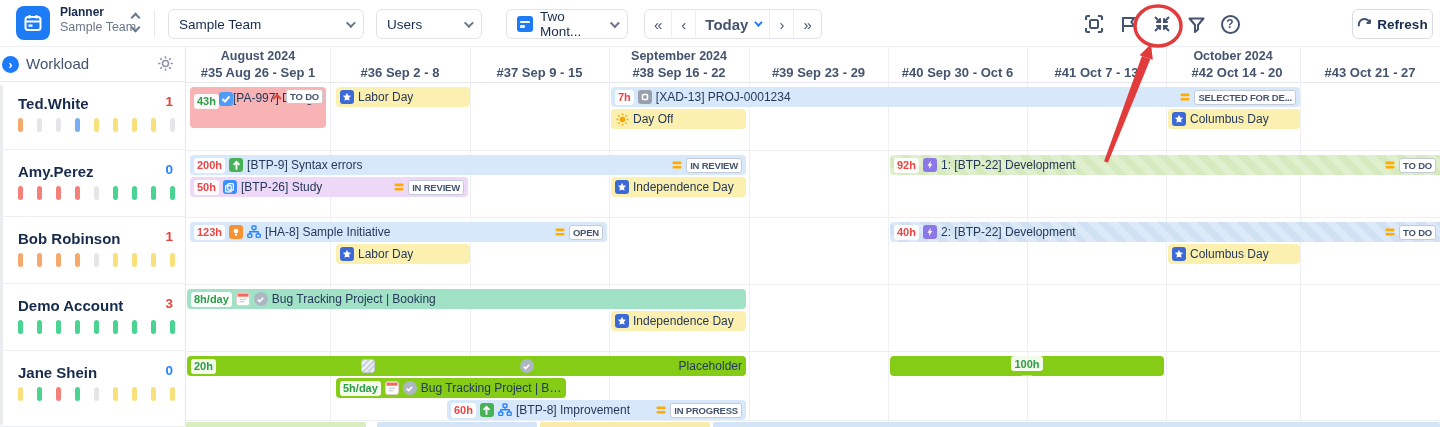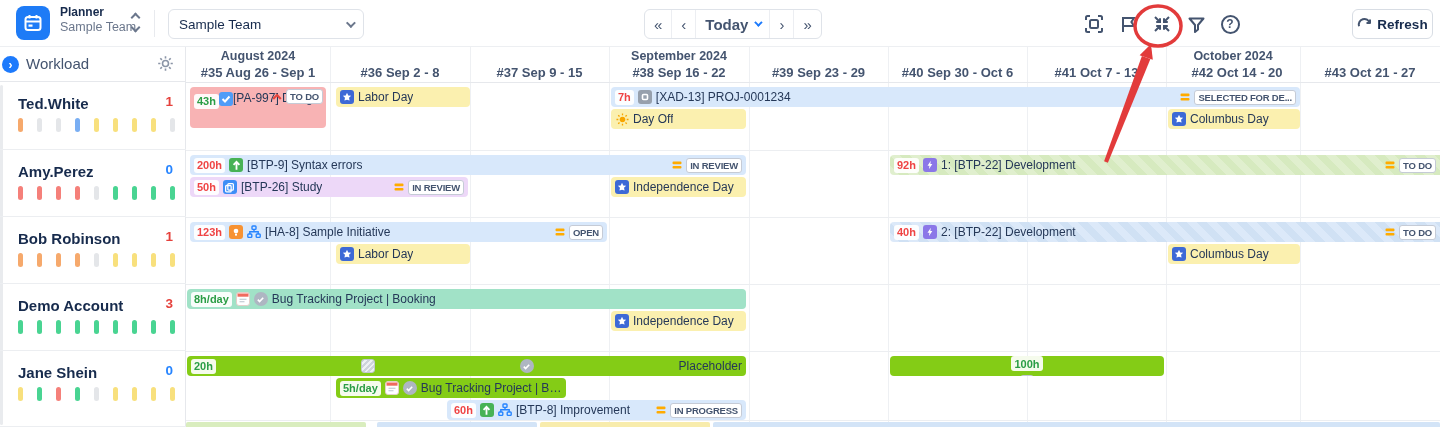--- a/index.html
+++ b/index.html
@@ -120,20 +120,29 @@
     <div class="chooser">
         <span class="chv up"></span>
         <span class="chv dn"></span>
       </div>
     <div class="tb-divider"></div>
 
     <div class="select sel-team">
       <span>Sample Team</span>
         <span class="caret"></span>
     </div>
+    <div class="select sel-users">
+      <span>Users</span>
+        <span class="caret"></span>
+    </div>
+    <div class="select sel-period">
+      <span class="mini-cal"></span>
+      <span>Two Mont...</span>
+        <span class="caret"></span>
+    </div>
 
     <div class="navgroup">
       <div class="seg">«</div>
       <div class="seg">‹</div>
       <div class="seg today">
         <span>Today</span>
         <span class="caret"></span>
       </div>
       <div class="seg">›</div>
       <div class="seg">»</div>

